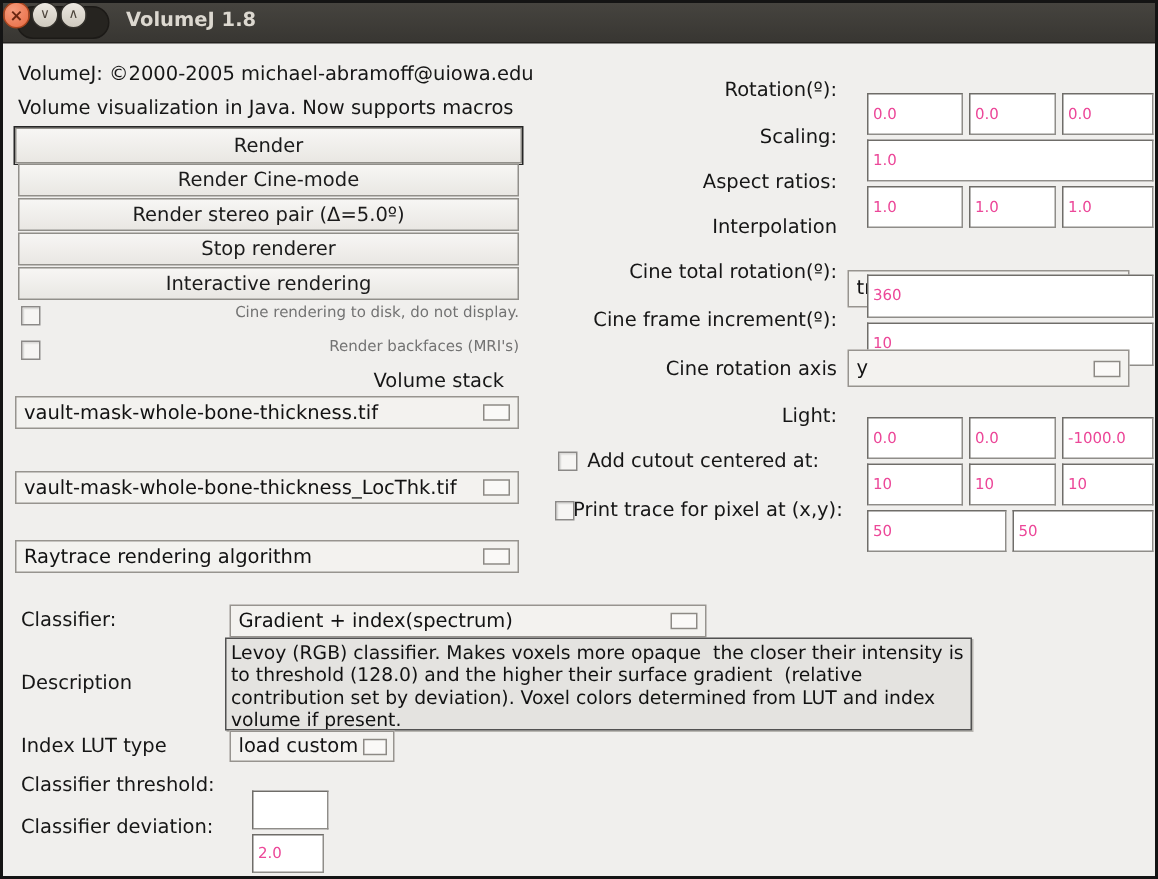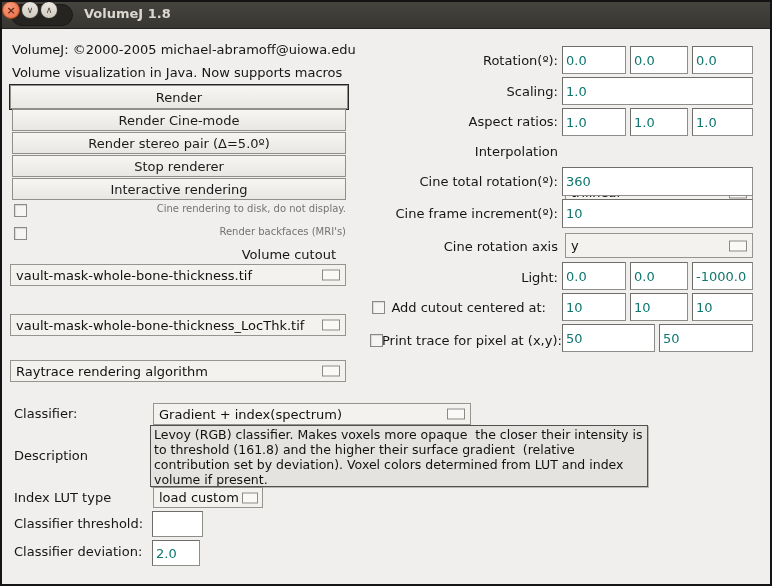--- a/index.html
+++ b/index.html
@@ -26,21 +26,21 @@
   
   .lbl{position:absolute;font-size:13px;color:#161616;white-space:nowrap;}
   .rlabel{position:absolute;font-size:13px;color:#161616;text-align:right;white-space:nowrap;}
   .abtn{position:absolute;display:flex;align-items:center;justify-content:center;
         font-size:13px;color:#1b1b1b;background:linear-gradient(#f7f6f4,#e9e7e3);
         border:1px solid #918f8a;cursor:default;}
   .abtn.default{box-shadow:0 0 0 1px #262626;}
   .tfield{position:absolute;background:#fff;border:1px solid #8f8d89;
           border-top-color:#6f6d69;border-left-color:#6f6d69;
           font-family:"DejaVu Sans","Liberation Sans",sans-serif;
-          font-size:13px;color:#0f766e;padding:0 1px 0 3px;margin:0;box-sizing:border-box;outline:none;}
+          font-size:10px;color:#ec4899;padding:0 1px 0 3px;margin:16px;box-sizing:border-box;outline:none;}
   .dropdown{position:absolute;background:#f3f2ef;border:1px solid #97948f;box-sizing:border-box;
             display:flex;align-items:center;padding-left:5px;font-size:13px;color:#121212;
             white-space:nowrap;overflow:hidden;}
   .dd-btn{position:absolute;right:5px;top:50%;transform:translateY(-50%);
           width:16px;height:9px;background:#faf9f7;border:1px solid #8d8a85;}
   .cb{position:absolute;width:11px;height:11px;background:#f6f5f3;border:1px solid #8b8987;
       box-shadow:inset 1px 1px 1px rgba(0,0,0,.12);}
   .cbrow{position:absolute;left:10px;width:336px;height:16px;text-align:right;
          font-size:10px;color:#737373;}
   .cbrow .cb{left:4px;top:1px;}
@@ -72,21 +72,21 @@
 
   <div class="cbrow" style="top:203px;">
     <span class="cb"></span>
     <span>Cine rendering to disk, do not display.</span>
   </div>
   <div class="cbrow" style="top:226px;">
     <span class="cb"></span>
     <span>Render backfaces (MRI's)</span>
   </div>
 
-  <div class="rlabel" style="left:10px;top:247px;width:326px;">Volume cutout</div>
+  <div class="rlabel" style="left:10px;top:247px;width:326px;">Volume stack</div>
   <div class="dropdown" style="left:10px;top:264px;width:336px;height:22px;">
     <span>vault-mask-whole-bone-thickness.tif</span>
     <span class="dd-btn"></span>
   </div>
   <div class="dropdown" style="left:10px;top:314px;width:336px;height:22px;">
     <span>vault-mask-whole-bone-thickness_LocThk.tif</span>
     <span class="dd-btn"></span>
   </div>
 
   <div class="dropdown" style="left:10px;top:360px;width:336px;height:22px;">
@@ -94,21 +94,21 @@
     <span class="dd-btn"></span>
   </div>
 
   <div class="lbl" style="left:14px;top:406px;">Classifier:</div>
   <div class="dropdown" style="left:153px;top:403px;width:318px;height:22px;">
     <span>Gradient + index(spectrum)</span>
     <span class="dd-btn"></span>
   </div>
 
   <div class="lbl" style="left:14px;top:448px;">Description</div>
-  <div class="desc" style="left:150px;top:425px;width:498px;height:62px;">Levoy (RGB) classifier. Makes voxels more opaque  the closer their intensity is to threshold (161.8) and the higher their surface gradient  (relative contribution set by deviation). Voxel colors determined from LUT and index volume if present.</div>
+  <div class="desc" style="left:150px;top:425px;width:498px;height:62px;">Levoy (RGB) classifier. Makes voxels more opaque  the closer their intensity is to threshold (128.0) and the higher their surface gradient  (relative contribution set by deviation). Voxel colors determined from LUT and index volume if present.</div>
 
   <div class="lbl" style="left:14px;top:490px;">Index LUT type</div>
   <div class="dropdown" style="left:153px;top:487px;width:110px;height:21px;">
     <span>load custom</span>
     <span class="dd-btn" style="width:14px;right:4px;"></span>
   </div>
 
   <div class="lbl" style="left:14px;top:516px;">Classifier threshold:</div>
   <input class="tfield" style="left: 152px; top: 511px; width: 48px; height: 26px; padding-left: 48px;" value="128.0">
 

